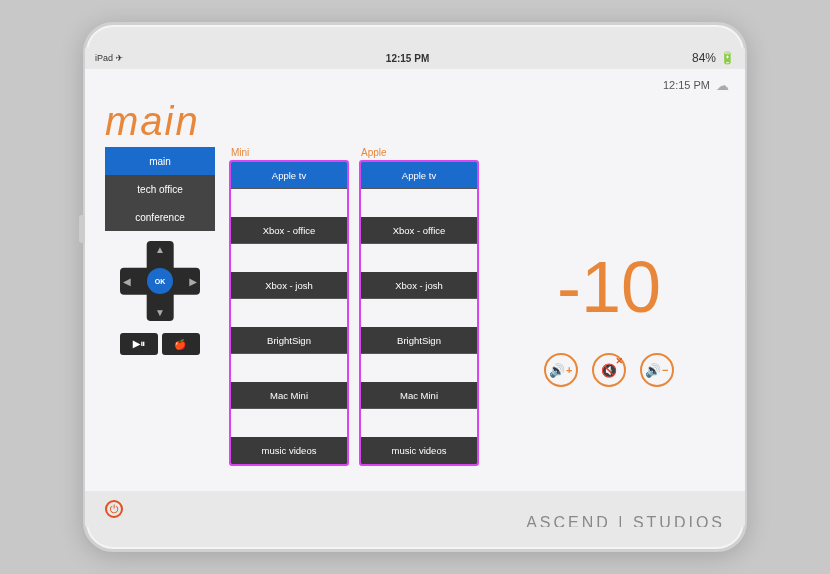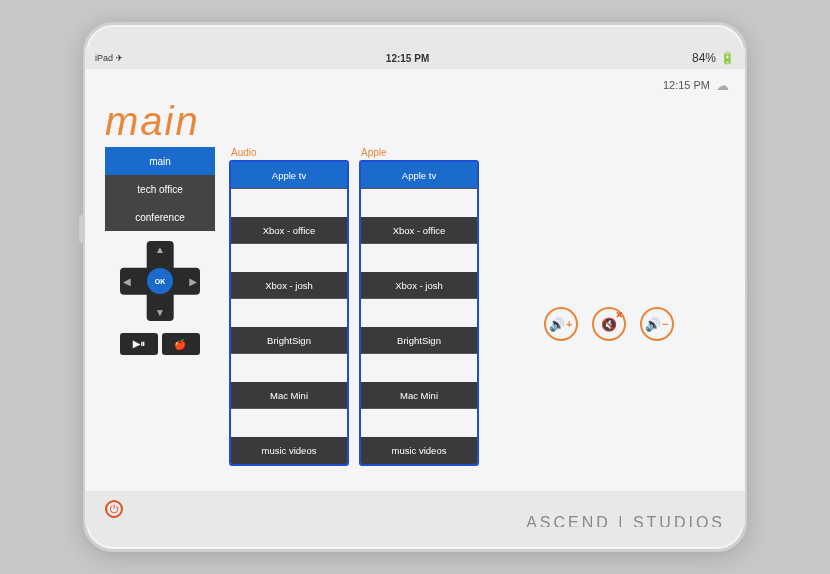--- a/index.html
+++ b/index.html
@@ -255,21 +255,21 @@
     }
 
     .column-label {
       font-size: 10px;
       color: #e8873a;
       margin-bottom: 2px;
       padding-left: 2px;
     }
 
     .column-border {
-      border: 2px solid #1d4ed8;
+      border: 2px solid #d946ef;
       border-radius: 3px;
       overflow: hidden;
     }
 
     .source-item {
       width: 100%;
       height: 27px;
       display: flex;
       align-items: center;
       justify-content: center;
@@ -415,21 +415,21 @@
           <div class="transport-btns">
             <div class="transport-btn">▶⏸</div>
             <div class="transport-btn">🍎</div>
           </div>
         </div>
       </div>
 
       <div class="center-columns">
 
         <div class="source-column">
-          <div class="column-label">Audio</div>
+          <div class="column-label">Mini</div>
           <div class="column-border">
             <div class="source-item sel">Apple tv</div>
             <div class="source-item unsel">Xbox - office</div>
             <div class="source-item unsel">Xbox - josh</div>
             <div class="source-item unsel">BrightSign</div>
             <div class="source-item unsel">Mac Mini</div>
             <div class="source-item unsel">music videos</div>
           </div>
         </div>
 
@@ -441,20 +441,21 @@
             <div class="source-item unsel">Xbox - josh</div>
             <div class="source-item unsel">BrightSign</div>
             <div class="source-item unsel">Mac Mini</div>
             <div class="source-item unsel">music videos</div>
           </div>
         </div>
 
       </div>
 
       <div class="right-section">
+        <div class="volume-display">-10</div>
         <div class="volume-controls">
           <button class="vol-btn">
             <span class="vol-icon">🔊</span>
             <span style="color:#e8873a;font-size:11px;font-weight:bold;">+</span>
           </button>
           <button class="vol-btn" style="position:relative;">
             <span class="vol-icon">🔇</span>
             <span style="position:absolute;top:1px;right:1px;color:#e05020;font-size:9px;font-weight:bold;">✕</span>
           </button>
           <button class="vol-btn">

